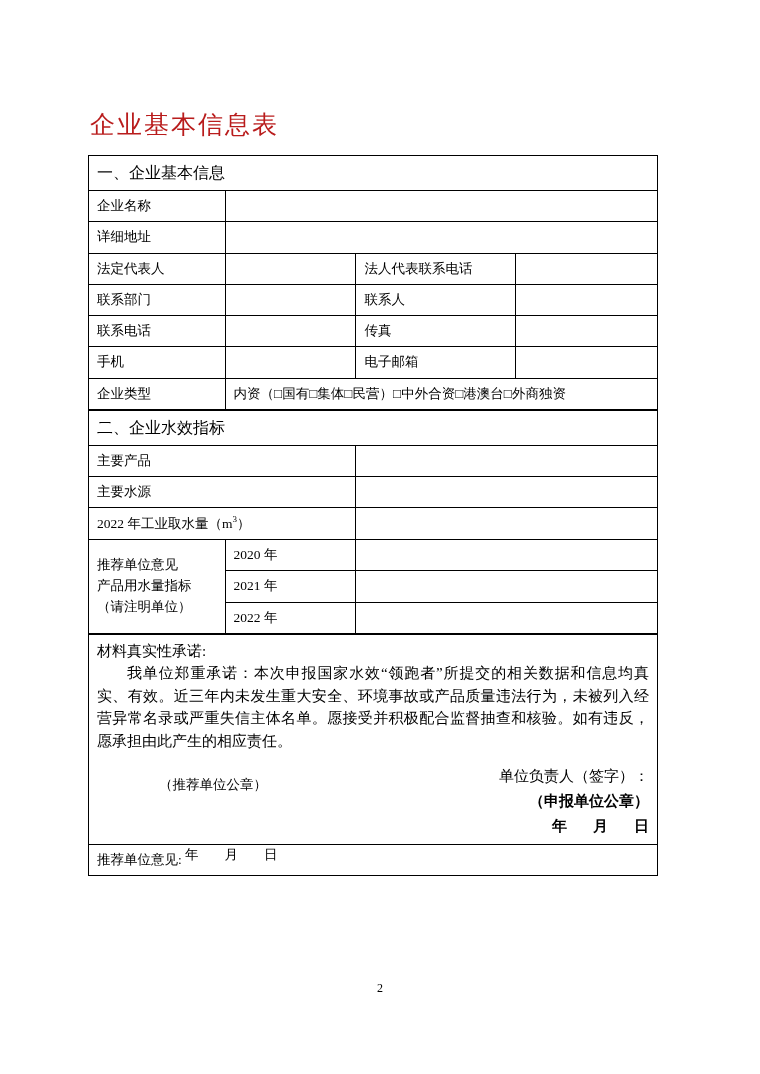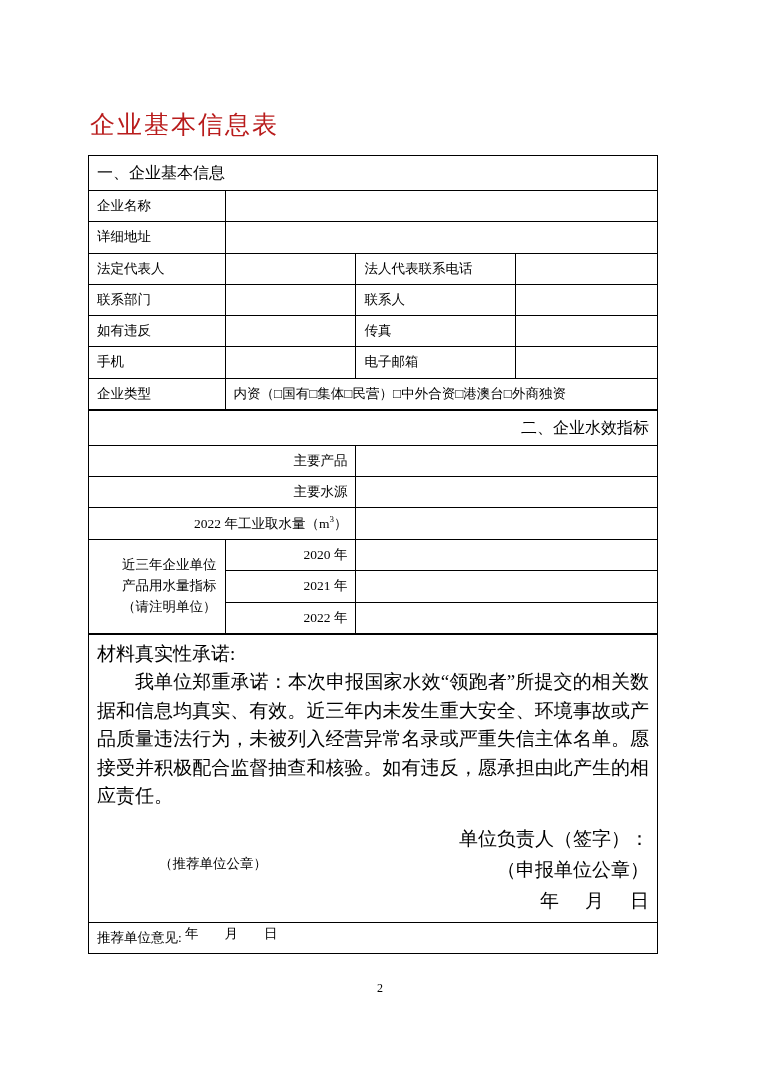--- a/index.html
+++ b/index.html
@@ -65,41 +65,42 @@
     padding-top: 4px;
     padding-bottom: 4px;
   }
   .multi-label {
     line-height: 1.55;
     white-space: nowrap;
   }
   .promise {
     padding: 7px 10px 10px 10px;
     line-height: 1.62;
-    font-size: 19px;
+    font-size: 15px;
     text-align: justify;
   }
   .promise p {
     margin: 0;
   }
   .promise p.indent {
     text-indent: 2em;
   }
   .sign-block {
     margin-top: 12px;
     text-align: center;
     line-height: 1.65;
   }
   .sign-line {
     display: block;
     padding-left: 60px;
     text-align: right;
   }
   .sign-line.center-ish {
     padding-left: 72px;
+    font-weight: bold;
   }
   .date-line {
     letter-spacing: 0;
   }
   .date-line .gap {
     display: inline-block;
     width: 26px;
   }
   .rec-block {
     padding: 7px 10px 10px 10px;
@@ -167,39 +168,39 @@
           <td class="label">法人代表联系电话</td>
           <td class="blank"></td>
         </tr>
         <tr>
           <td class="label">联系部门</td>
           <td class="blank"></td>
           <td class="label">联系人</td>
           <td class="blank"></td>
         </tr>
         <tr>
-          <td class="label">如有违反</td>
+          <td class="label">联系电话</td>
           <td class="blank"></td>
           <td class="label">传真</td>
           <td class="blank"></td>
         </tr>
         <tr>
           <td class="label">手机</td>
           <td class="blank"></td>
           <td class="label">电子邮箱</td>
           <td class="blank"></td>
         </tr>
         <tr>
           <td class="label">企业类型</td>
           <td class="blank" colspan="3">内资（□国有□集体□民营）□中外合资□港澳台□外商独资</td>
         </tr>
       </tbody>
     </table>
 
-    <table class="form" style="border-top:none;text-align:right;">
+    <table class="form" style="border-top:none;">
       <colgroup>
         <col style="width:24%">
         <col style="width:23%">
         <col style="width:53%">
       </colgroup>
       <tbody>
         <tr>
           <td class="section-head" colspan="3">二、企业水效指标</td>
         </tr>
         <tr>
@@ -212,21 +213,21 @@
         </tr>
         <tr>
           <td class="label" colspan="2">
             <span>2022 年工业取水量（m</span><span class="sup">3</span><span>）</span>
           </td>
           <td class="blank"></td>
         </tr>
         <tr>
           <td class="label cell-tight" rowspan="3">
             <div class="multi-label">
-              <div>近三年企业单位</div>
+              <div>推荐单位意见</div>
               <div>产品用水量指标</div>
               <div>（请注明单位）</div>
             </div>
           </td>
           <td class="label cell-tight">2020 年</td>
           <td class="blank"></td>
         </tr>
         <tr>
           <td class="label cell-tight">2021 年</td>
           <td class="blank"></td>

